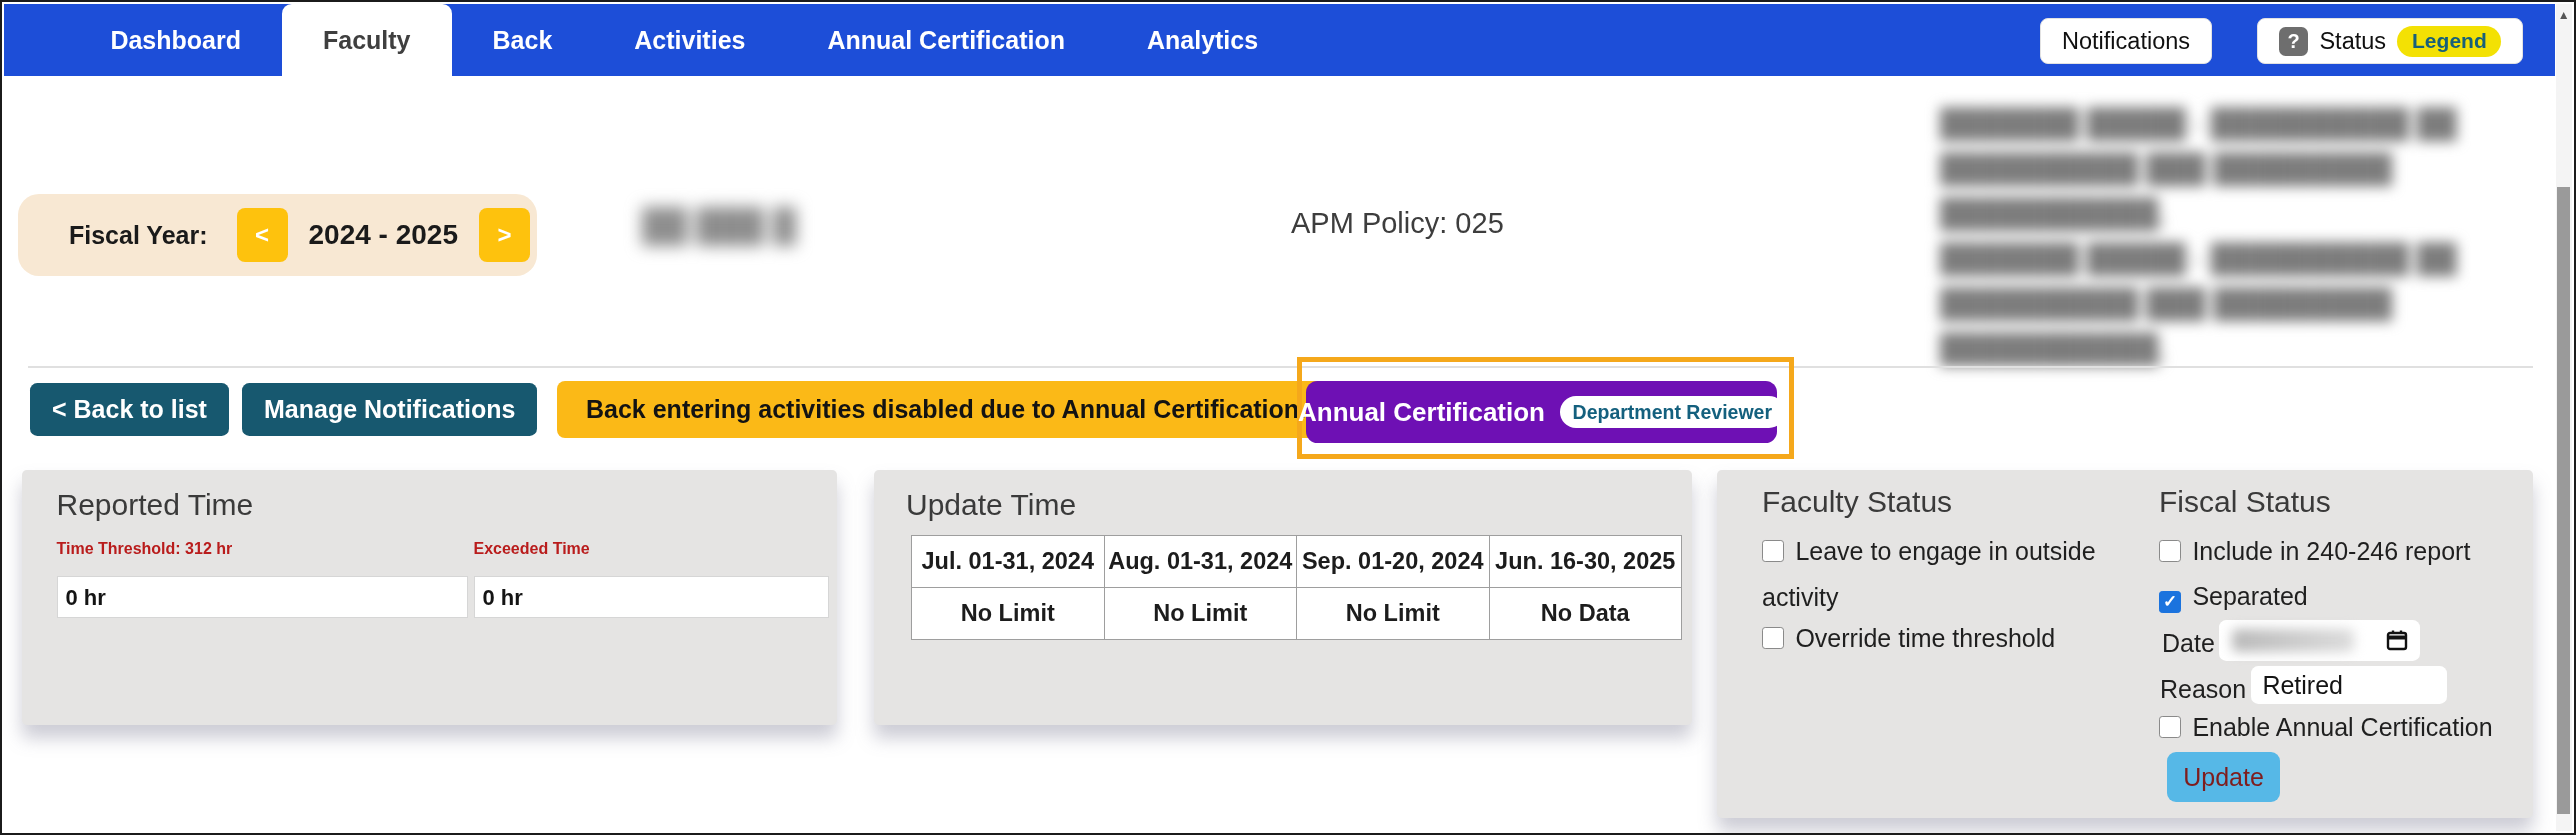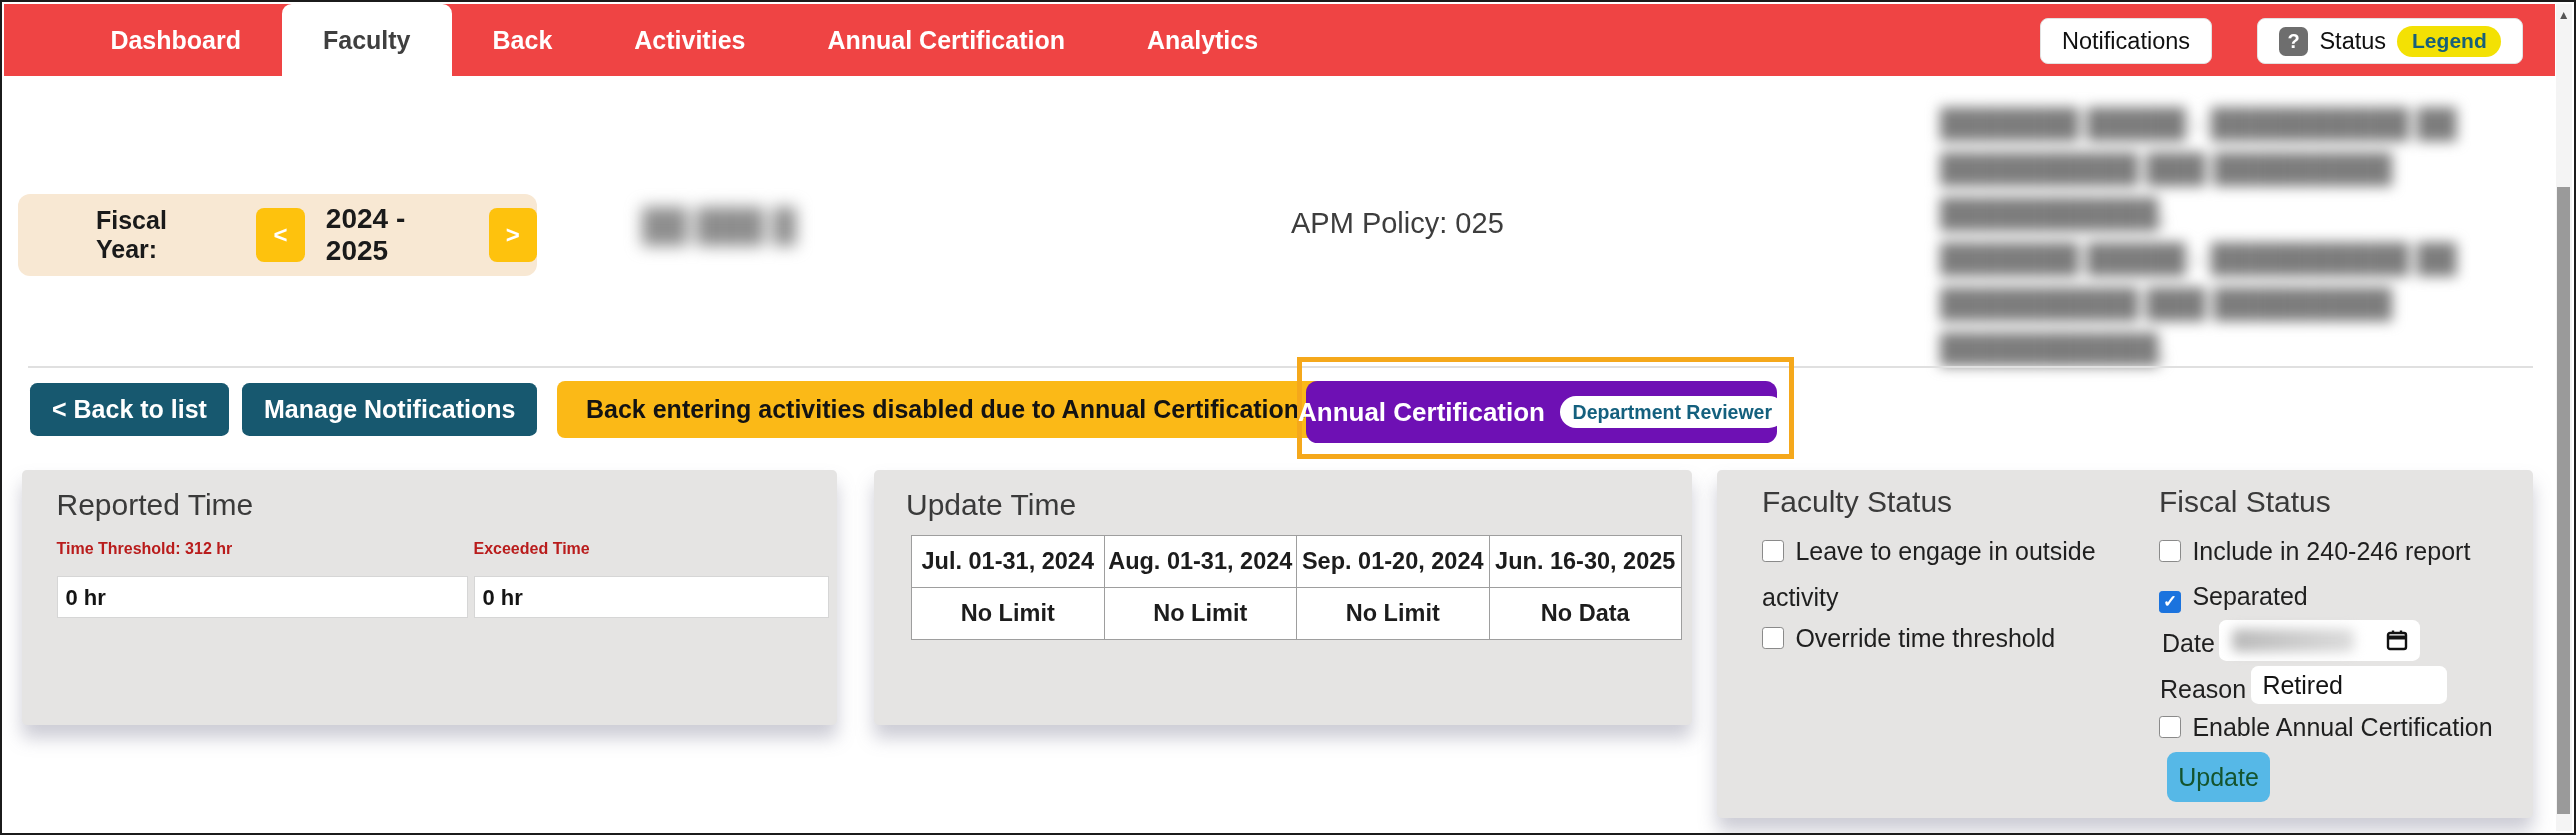--- a/index.html
+++ b/index.html
@@ -5,21 +5,21 @@
   * { margin:0; padding:0; box-sizing:border-box; }
   body { font-family:"Liberation Sans", sans-serif; background:#fff; }
   #frame {
     position:relative; width:2576px; height:835px;
     background:#fff; border:2.4px solid #1b1b1b; overflow:hidden;
   }
 
   
   .navbar {
     position:absolute; left:2.4px; top:2.4px; right:18.7px; height:72px;
-    background:#ef4444; display:flex; align-items:stretch; padding-left:65px;
+    background:#1d4ed8; display:flex; align-items:stretch; padding-left:65px;
   }
   .nav-tab {
     display:flex; align-items:center; padding:0 41px;
     color:#fff; font-size:25px; font-weight:bold; cursor:pointer; white-space:nowrap;
   }
   .nav-tab.active {
     background:#fff; color:#3f3f3f; border-radius:9.7px 9.7px 0 0;
   }
   .nav-right {
     position:absolute; right:32px; top:14px; display:flex; gap:21px; align-items:center;
@@ -38,21 +38,21 @@
   }
 
   
   .scrollbar { position:absolute; top:2.4px; bottom:2.4px; right:2.4px; width:16px; background:#f4f4f4; }
   .scroll-arrow { position:absolute; top:3.2px; left:0; width:16px; text-align:center; color:#555; font-size:12px; }
   .scroll-thumb { position:absolute; top:183px; left:1.6px; width:13px; height:627px; background:#9a9a9a; }
 
   
   .fiscal-box {
     position:absolute; left:16px; top:192px; width:519px; height:82px;
-    background:#F8E8D3; border-radius:12px; display:flex; align-items:center; padding-left:78px;
+    background:#F8E8D3; border-radius:21px; display:flex; align-items:center; padding-left:51px;
   }
   .fiscal-label { font-size:25px; font-weight:bold; color:#1a1a1a; margin-right:29px; }
   .arrow-btn {
     width:51px; height:54px; background:#FEC20D; border:none; border-radius:8px;
     color:#fff; font-size:24px; font-weight:bold; cursor:pointer;
   }
   .fiscal-value { font-size:28px; font-weight:bold; color:#1a1a1a; margin:0 21px; }
 
   .redacted-name {
     position:absolute; left:640px; top:205px; font-size:32px; font-weight:bold;
@@ -132,22 +132,22 @@
   .white-input {
     position:absolute; background:#fff; border:none; border-radius:7.3px;
     font-size:25px; color:#141414; font-family:"Liberation Sans", sans-serif; padding-left:11.4px;
   }
   .date-blob {
     position:absolute; left:13px; top:9px; width:122px; height:23px;
     background:linear-gradient(90deg,#b9b9b9,#dcdcdc); filter:blur(5.7px); border-radius:4.9px;
   }
   .cal-icon { position:absolute; right:11.4px; top:8px; }
   .update-btn {
-    position:absolute; left:450px; top:282px; width:103px; height:50px;
-    background:#56B8E7; color:#14532d; border:none; border-radius:9px;
+    position:absolute; left:450px; top:282px; width:113px; height:50px;
+    background:#56B8E7; color:#7f1d1d; border:none; border-radius:9px;
     font-size:25px; font-family:"Liberation Sans", sans-serif; cursor:pointer;
   }
 </style>
 </head>
 <body>
 
 <div id="frame">
 
   <div class="navbar">
     <div class="nav-tab">Dashboard</div>

